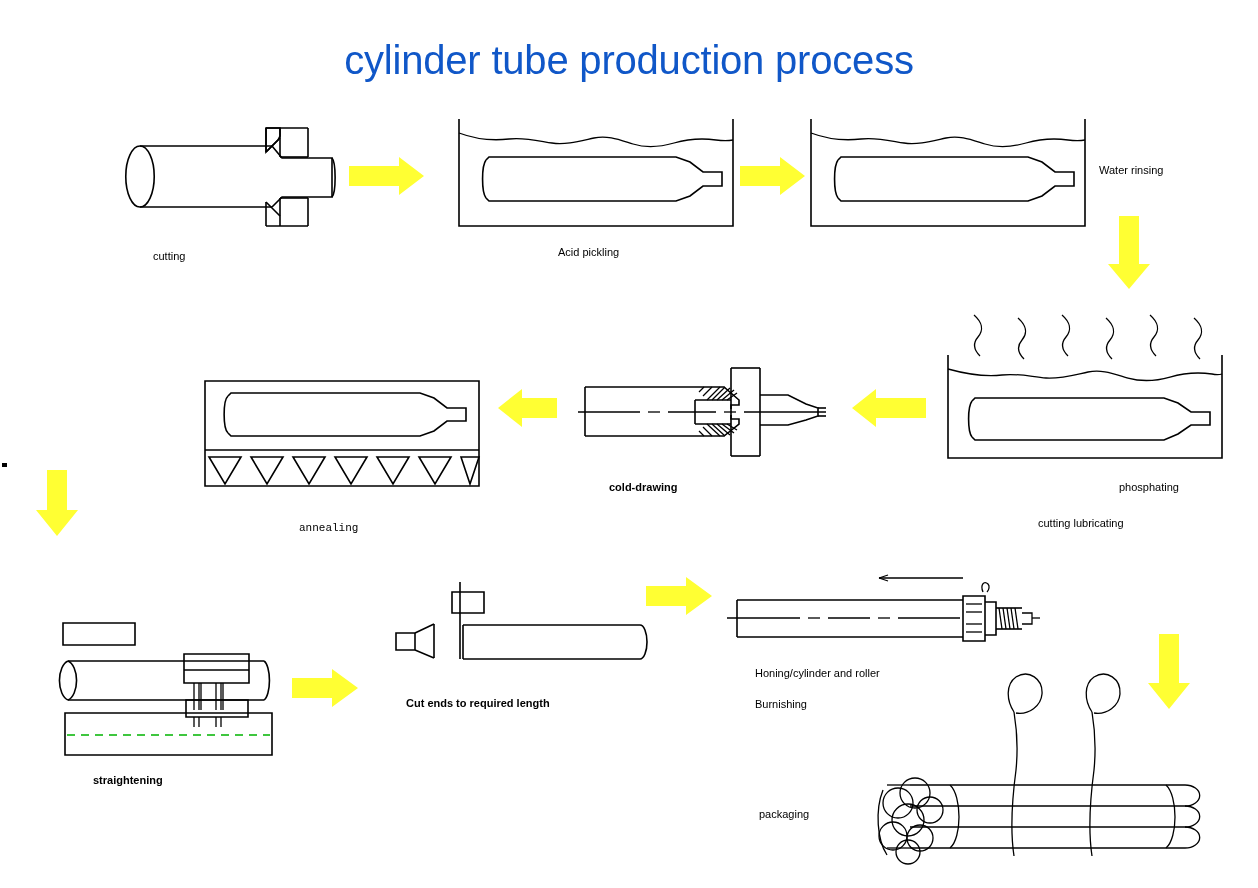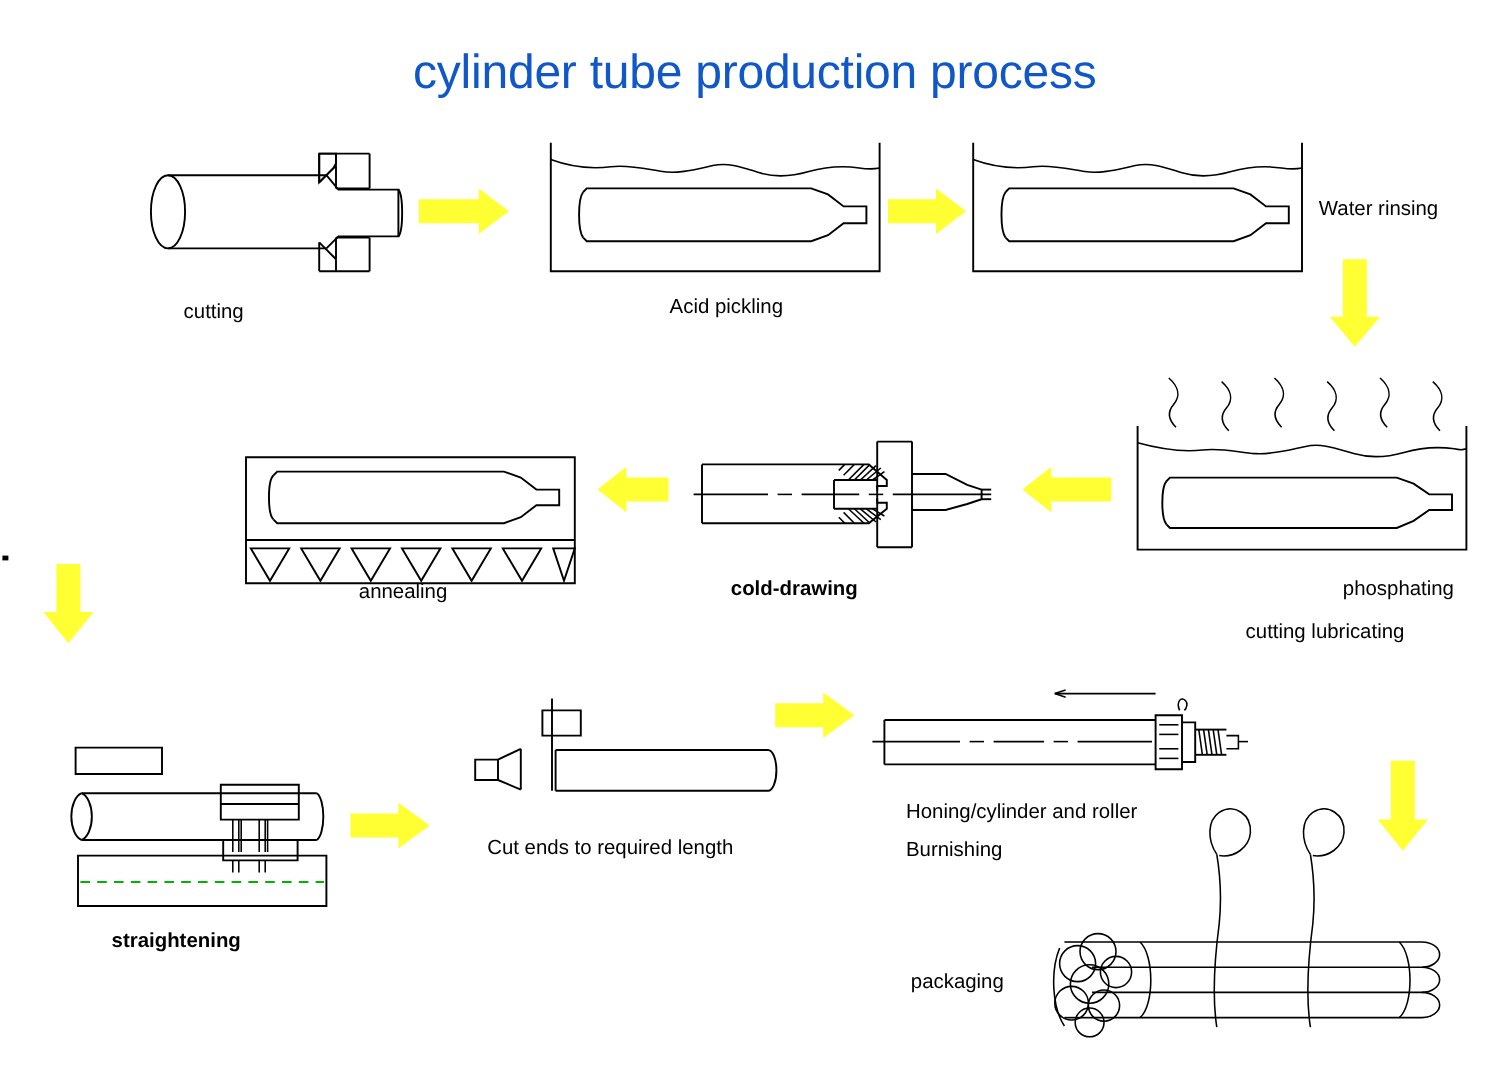--- a/index.html
+++ b/index.html
@@ -30,21 +30,21 @@
     color: #1057c8;
     font-size: 40px;
     font-weight: 400;
     letter-spacing: -0.2px;
     font-family: "Liberation Sans", sans-serif;
     white-space: nowrap;
   }
   .lbl {
     position: absolute;
     color: #000000;
-    font-size: 17px;
+    font-size: 11px;
     font-family: "Liberation Sans", sans-serif;
     white-space: nowrap;
     font-weight: 400;
   }
   svg.layer {
     position: absolute;
     left: 0; top: 0;
     width: 1258px;
     height: 888px;
     pointer-events: none;
@@ -344,25 +344,25 @@
   <div class="lbl" style="left:558px; top:246px;">Acid pickling</div>
 
   <div class="lbl" style="left:1099px; top:164px;">Water rinsing</div>
 
   <div class="lbl" style="left:1091px; top:481px;margin-left:28px;">phosphating</div>
 
   <div class="lbl" style="left:1038px; top:517px;">cutting lubricating</div>
 
   <div class="lbl" style="left:609px; top:481px;font-weight:bold;">cold-drawing</div>
 
-  <div class="lbl" style="left:299px; top:483px;">annealing</div>
+  <div class="lbl" style="left:299px; top:522px;font-family:Liberation Mono, monospace;">annealing</div>
 
   <div class="lbl" style="left:93px; top:774px;font-weight:bold;">straightening</div>
 
-  <div class="lbl" style="left:406px; top:697px;">Cut ends to required length</div>
+  <div class="lbl" style="left:406px; top:697px;font-weight:bold;">Cut ends to required length</div>
 
   <div class="lbl" style="left:755px; top:667px;">Honing/cylinder and roller</div>
 
   <div class="lbl" style="left:755px; top:698px;text-align:center;">Burnishing</div>
 
   <div class="lbl" style="left:759px; top:808px;text-align:center;">packaging</div>
 
 </div>
 
 </body></html>

